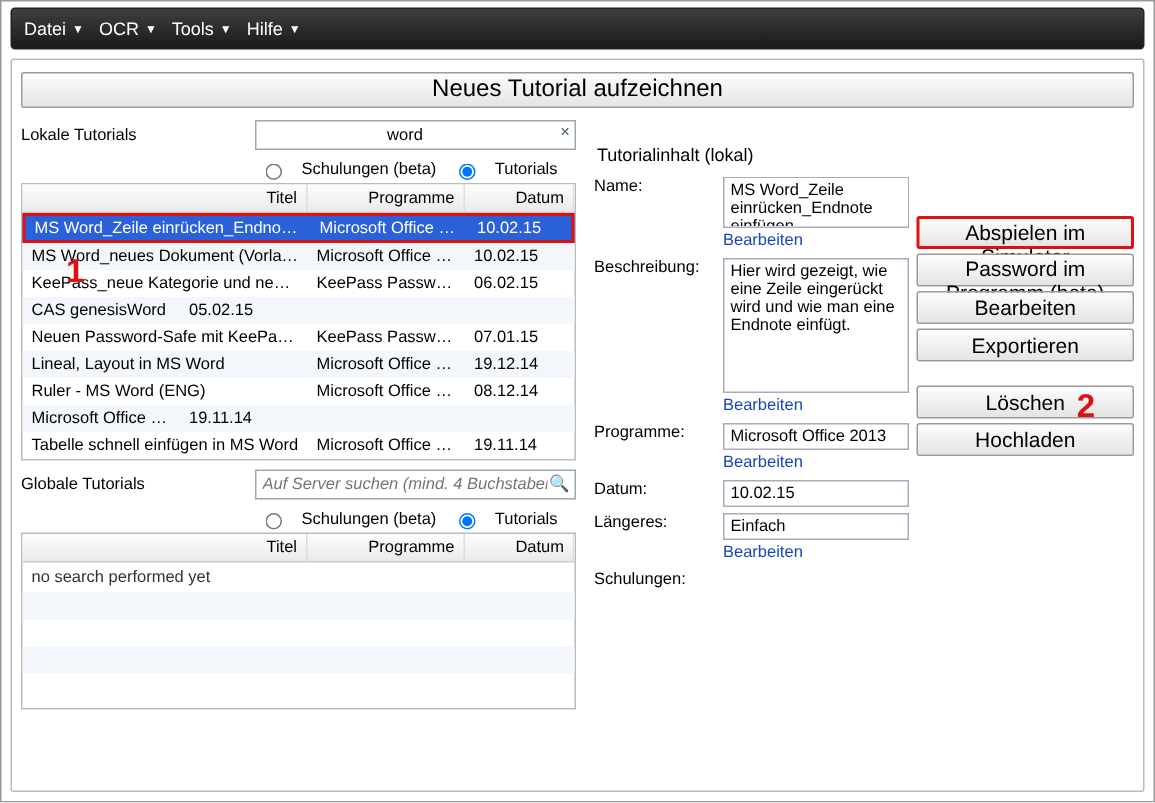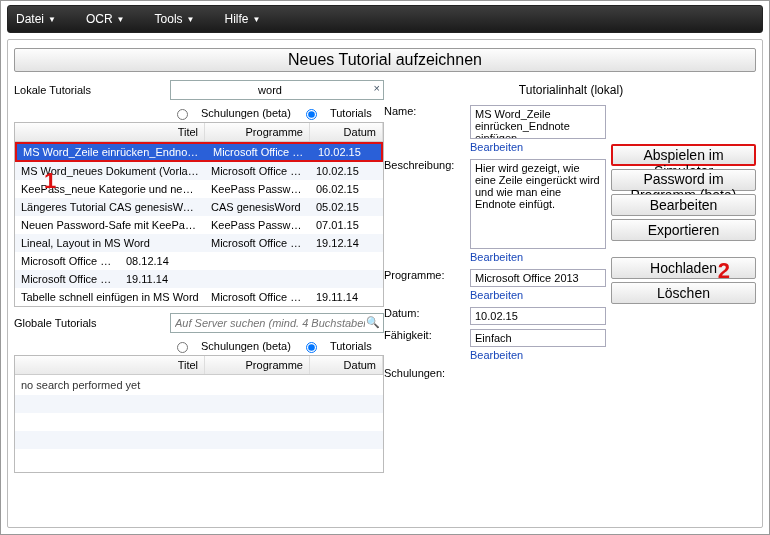--- a/index.html
+++ b/index.html
@@ -2,47 +2,47 @@
 <html><head>
 <meta charset="utf-8">
 <style>
 * { box-sizing: border-box; font-family: "Segoe UI", Tahoma, sans-serif; }
 body { margin: 0; background: #fff; }
 .window { width: 770px; height: 535px; border: 1px solid #999; background: #fff; display: flex; flex-direction: column; }
 .titlebar { height: 24px; background: linear-gradient(#fdfdfd,#ececec); border-bottom: 1px solid #ccc; display: flex; align-items: center; padding: 0 6px; font-size: 12px; }
 .titlebar-title { flex: 1; }
 .winbtns { display: flex; gap: 4px; }
 .winbtn { width: 26px; height: 16px; border: 1px solid #aaa; border-radius: 2px; font-size: 9px; display:flex; align-items:center; justify-content:center; background:#f6f6f6; cursor:default; }
-.menubar { height: 28px; margin: 4px 6px 2px 6px; border: 1px solid #222; border-radius: 3px; background: linear-gradient(#3e3e3e,#1a1a1a); display: flex; align-items: center; padding: 0 8px; gap: 30px; color: #fff; font-size: 12px; }
+.menubar { height: 28px; margin: 4px 6px 2px 6px; border: 1px solid #222; border-radius: 3px; background: linear-gradient(#3e3e3e,#1a1a1a); display: flex; align-items: center; padding: 0 8px; gap: 10px; color: #fff; font-size: 12px; }
 .menuitem { display:flex; align-items:center; gap:4px; }
 .menuitem .car { font-size: 8px; }
 .content { flex:1; margin: 4px 6px 6px 6px; border: 1px solid #bbb; border-radius: 2px; padding: 6px; display:flex; flex-direction:column; }
 .topbtnrow { padding: 2px 0 8px 0; }
 .bigbtn { width: 100%; height: 24px; border: 1px solid #9a9a9a; background: linear-gradient(#fdfdfd,#e4e4e4); font-size: 16px; border-radius: 2px; }
-.cols { flex:1; display:flex; overflow:hidden; }
+.cols { flex:1; display:flex; gap: 12px; overflow:hidden; }
 .leftcol { width: 370px; display:flex; flex-direction:column; }
 .rightcol { flex:1; display:flex; flex-direction:column; position:relative; }
 .row { display:flex; align-items:center; gap:6px; margin-bottom:4px; font-size: 11px; }
 .label { font-size: 11px; }
 .searchbox { flex:1; height:20px; border:1px solid #9aa; padding:0 18px 0 4px; font-size:11px; position:relative;text-align:center; }
 .searchwrap { position:relative; flex:1; display:flex; }
 .clearx { position:absolute; right:4px; top:2px; font-size:11px; color:#456; cursor:pointer; }
 .radios { display:flex; gap:10px; font-size:11px; margin-left:158px; margin-bottom:2px; margin-top:2px; align-items:center;}
 .radio { width:11px; height:11px; }
 .table { border:1px solid #bbb; font-size:11px; }
 .thead { display:flex; background: linear-gradient(#fdfdfd,#eaeaea); border-bottom:1px solid #ccc;text-align:right; }
 .th { padding:3px 6px; border-right:1px solid #ddd; }
 .th.c1 { width:190px; } .th.c2 { width:105px; } .th.c3 { flex:1; }
 .tbody .tr { display:flex; height:18px; align-items:center; }
 .tbody .tr:nth-child(even){ background:#f3f6fb; }
 .td { padding:0 6px; white-space:nowrap; overflow:hidden; text-overflow:ellipsis; }
 .td.c1 { width:190px; } .td.c2 { width:105px; } .td.c3 { flex:1; }
 .tr.selected { background:#2a60d8 !important; color:#fff; border:2px solid #d11; height:20px; }
 .tr.selected .td { }
-.detail-head { font-size:12px; margin:3px 0 8px 2px;text-align:center; }
+.detail-head { font-size:12px; margin:16px 0 8px 2px; }
 .form { display:grid; grid-template-columns: 78px 1fr; gap:4px 8px; font-size:11px; align-items:start; margin-right:150px; }
 .form input, .form textarea { width:100%; font-size:11px; border:1px solid #aab; padding:2px 4px; font-family:inherit; }
 .form textarea { height:90px; resize:none; }
 .editlink { color:#1846b9; font-size:11px; grid-column:2; margin-top:-2px; margin-bottom:2px; cursor:pointer; }
 .val { font-size:11px; padding-top:2px; }
 .btncol { position:absolute; right:0; top:64px; width:145px; display:flex; flex-direction:column; gap:3px; }
 .btncol button { height:22px; font-size:14px; border:1px solid #9a9a9a; background:linear-gradient(#fdfdfd,#e4e4e4); border-radius:2px; }
 .btncol button.hl { border:2px solid #d11; }
 .anno { position:absolute; color:#d11; font-weight:bold; font-size:22px; z-index:5; pointer-events:none; }
 .searchicon { position:absolute; right:4px; top:3px; font-size:11px; color:#456; cursor:pointer; }
@@ -116,35 +116,35 @@
                 <div class="td c1">MS Word_neues Dokument (Vorlage...</div>
                 <div class="td c2">Microsoft Office 2...</div>
                 <div class="td c3">10.02.15</div>
               </div>
               <div class="tr">
                 <div class="td c1">KeePass_neue Kategorie und neues ...</div>
                 <div class="td c2">KeePass Password ...</div>
                 <div class="td c3">06.02.15</div>
               </div>
               <div class="tr">
-                <div class="td c1">Längeres Tutorial CAS genesisWorld</div>
                 <div class="td c2">CAS genesisWord</div>
                 <div class="td c3">05.02.15</div>
               </div>
               <div class="tr">
                 <div class="td c1">Neuen Password-Safe mit KeePass a...</div>
                 <div class="td c2">KeePass Password ...</div>
                 <div class="td c3">07.01.15</div>
               </div>
               <div class="tr">
                 <div class="td c1">Lineal, Layout in MS Word</div>
                 <div class="td c2">Microsoft Office 2...</div>
                 <div class="td c3">19.12.14</div>
               </div>
               <div class="tr">
+                <div class="td c1">Ruler - MS Word (ENG)</div>
                 <div class="td c2">Microsoft Office 2...</div>
                 <div class="td c3">08.12.14</div>
               </div>
               <div class="tr">
                 <div class="td c2">Microsoft Office 2...</div>
                 <div class="td c3">19.11.14</div>
               </div>
               <div class="tr">
                 <div class="td c1">Tabelle schnell einfügen in MS Word</div>
                 <div class="td c2">Microsoft Office 2...</div>
@@ -204,32 +204,32 @@
           <textarea style="">Hier wird gezeigt, wie eine Zeile eingerückt wird und wie man eine Endnote einfügt.</textarea>
           <span class="editlink">Bearbeiten</span>
 
           <span>Programme:</span>
           <input value="Microsoft Office 2013" style="">
           <span class="editlink">Bearbeiten</span>
 
           <span>Datum:</span>
           <input value="10.02.15" style="">
 
-          <span>Fähigkeit:</span>
+          <span>Längeres:</span>
           <input value="Einfach" style="">
           <span class="editlink">Bearbeiten</span>
 
           <span>Schulungen:</span>
         </div>
 
         <div class="btncol">
           <button class="hl">Abspielen im Simulator</button>
           <button>Password im Programm (beta)</button>
           <button>Bearbeiten</button>
           <button>Exportieren</button>
           <div style="height:10px;"></div>
+          <button>Löschen</button>
           <button>Hochladen</button>
-          <button>Löschen</button>
         </div>
       </div>
     </div>
   </div>
 </div>
 
 </body></html>

